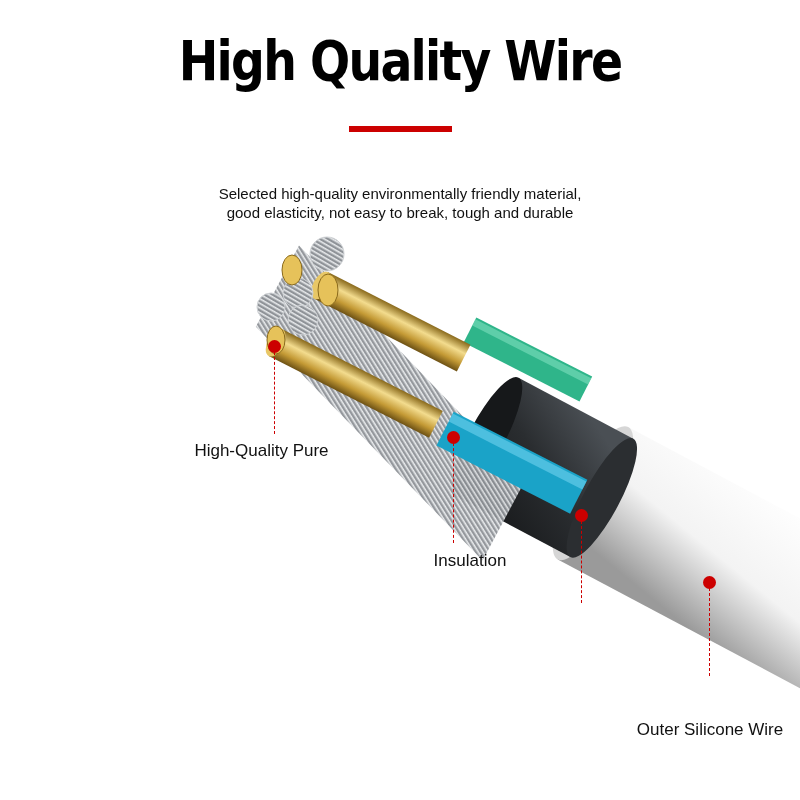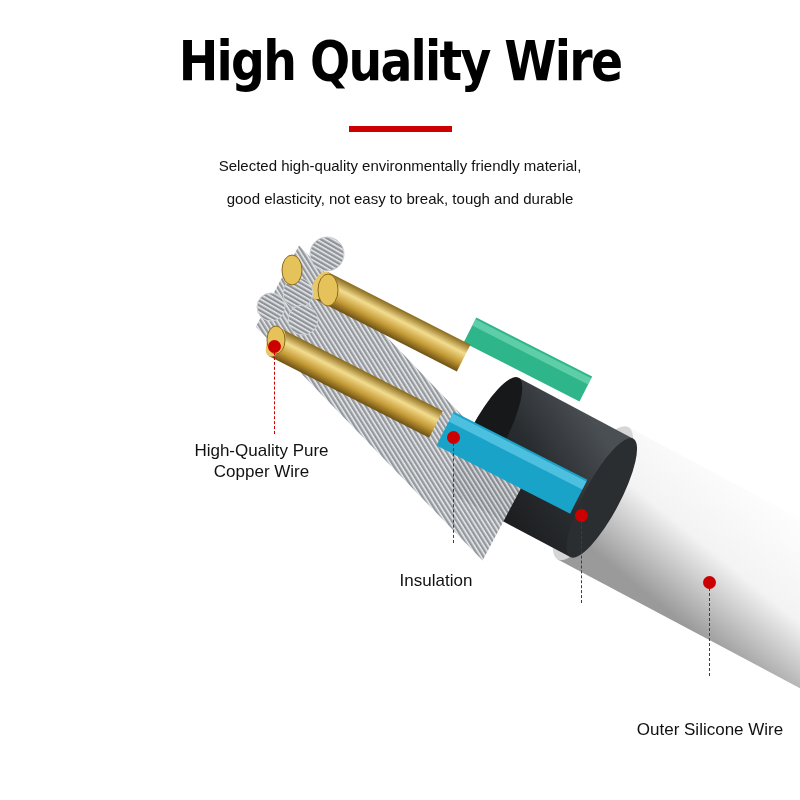--- a/index.html
+++ b/index.html
@@ -1,21 +1,21 @@
 <!DOCTYPE html>
 <html><head>
 <meta charset="utf-8">
 <style>
   html,body{margin:0;padding:0;background:#ffffff;}
   body{width:800px;height:800px;position:relative;overflow:hidden;font-family:"Liberation Sans","DejaVu Sans",sans-serif;}
   .title{position:absolute;left:0;top:26px;width:800px;text-align:center;font-family:"DejaVu Sans",sans-serif;font-weight:bold;font-size:55px;letter-spacing:-2px;color:#000;transform:scaleX(0.86);transform-origin:400px 0;line-height:70px;}
   .underline{position:absolute;left:349px;top:126px;width:103px;height:6px;}
-  .sub{position:absolute;left:0;width:800px;text-align:center;font-size:15px;color:#111;}
+  .sub{position:absolute;left:0;width:800px;text-align:center;font-size:15px;color:#111;margin-top:28px;}
   .sub1{top:157px;}
-  .sub2{top:190px;}
+  .sub2{top:176px;}
   .cable{position:absolute;left:0;top:0;}
   .label{position:absolute;font-size:17px;color:#111;text-align:center;line-height:21px;}
   .dot{position:absolute;width:13px;height:13px;border-radius:50%;}
   .vline{position:absolute;width:0;border-left:1px dashed;}
 </style>
 </head>
 <body>
 
 <div class="title">High Quality Wire</div>
 <div class="underline" style="background:#cc0000"></div>
@@ -93,26 +93,25 @@
 
   <ellipse cx="292" cy="270" rx="10" ry="15" fill="#e6c25a" stroke="#8a6a1c" stroke-width="1"></ellipse>
   <ellipse cx="328" cy="290" rx="10" ry="16" fill="#e6c25a" stroke="#8a6a1c" stroke-width="1"></ellipse>
   <ellipse cx="276" cy="340" rx="9" ry="14" fill="#e6c25a" stroke="#8a6a1c" stroke-width="1"></ellipse>
 </svg>
 
 <div class="dot" style="left:268px;top:340px;background:#cc0000"></div>
 <div class="vline" style="left:274px;top:352px;height:82px;border-color:#cc0000"></div>
 <div class="label" style="left:164px;top:440px;width:195px;">
   <div>High-Quality Pure</div>
-  <div>Copper Wire</div>
 </div>
 
 <div class="dot" style="left:447px;top:431px;background:#cc0000"></div>
 <div class="vline" style="left:453px;top:443px;height:100px;border-color:#cc0000"></div>
-<div class="label" style="left:376px;top:550px;width:120px;margin-top:20px;">Insulation</div>
+<div class="label" style="left:410px;top:550px;width:120px;">Insulation</div>
 
 <div class="dot" style="left:575px;top:509px;background:#cc0000"></div>
 <div class="vline" style="left:581px;top:521px;height:82px;border-color:#cc0000"></div>
 <div class="label" style="left:495px;top:609px;width:170px;">
 </div>
 
 <div class="dot" style="left:703px;top:576px;background:#cc0000"></div>
 <div class="vline" style="left:709px;top:588px;height:88px;border-color:#cc0000"></div>
 <div class="label" style="left:620px;top:719px;width:180px;">Outer Silicone Wire</div>
 

